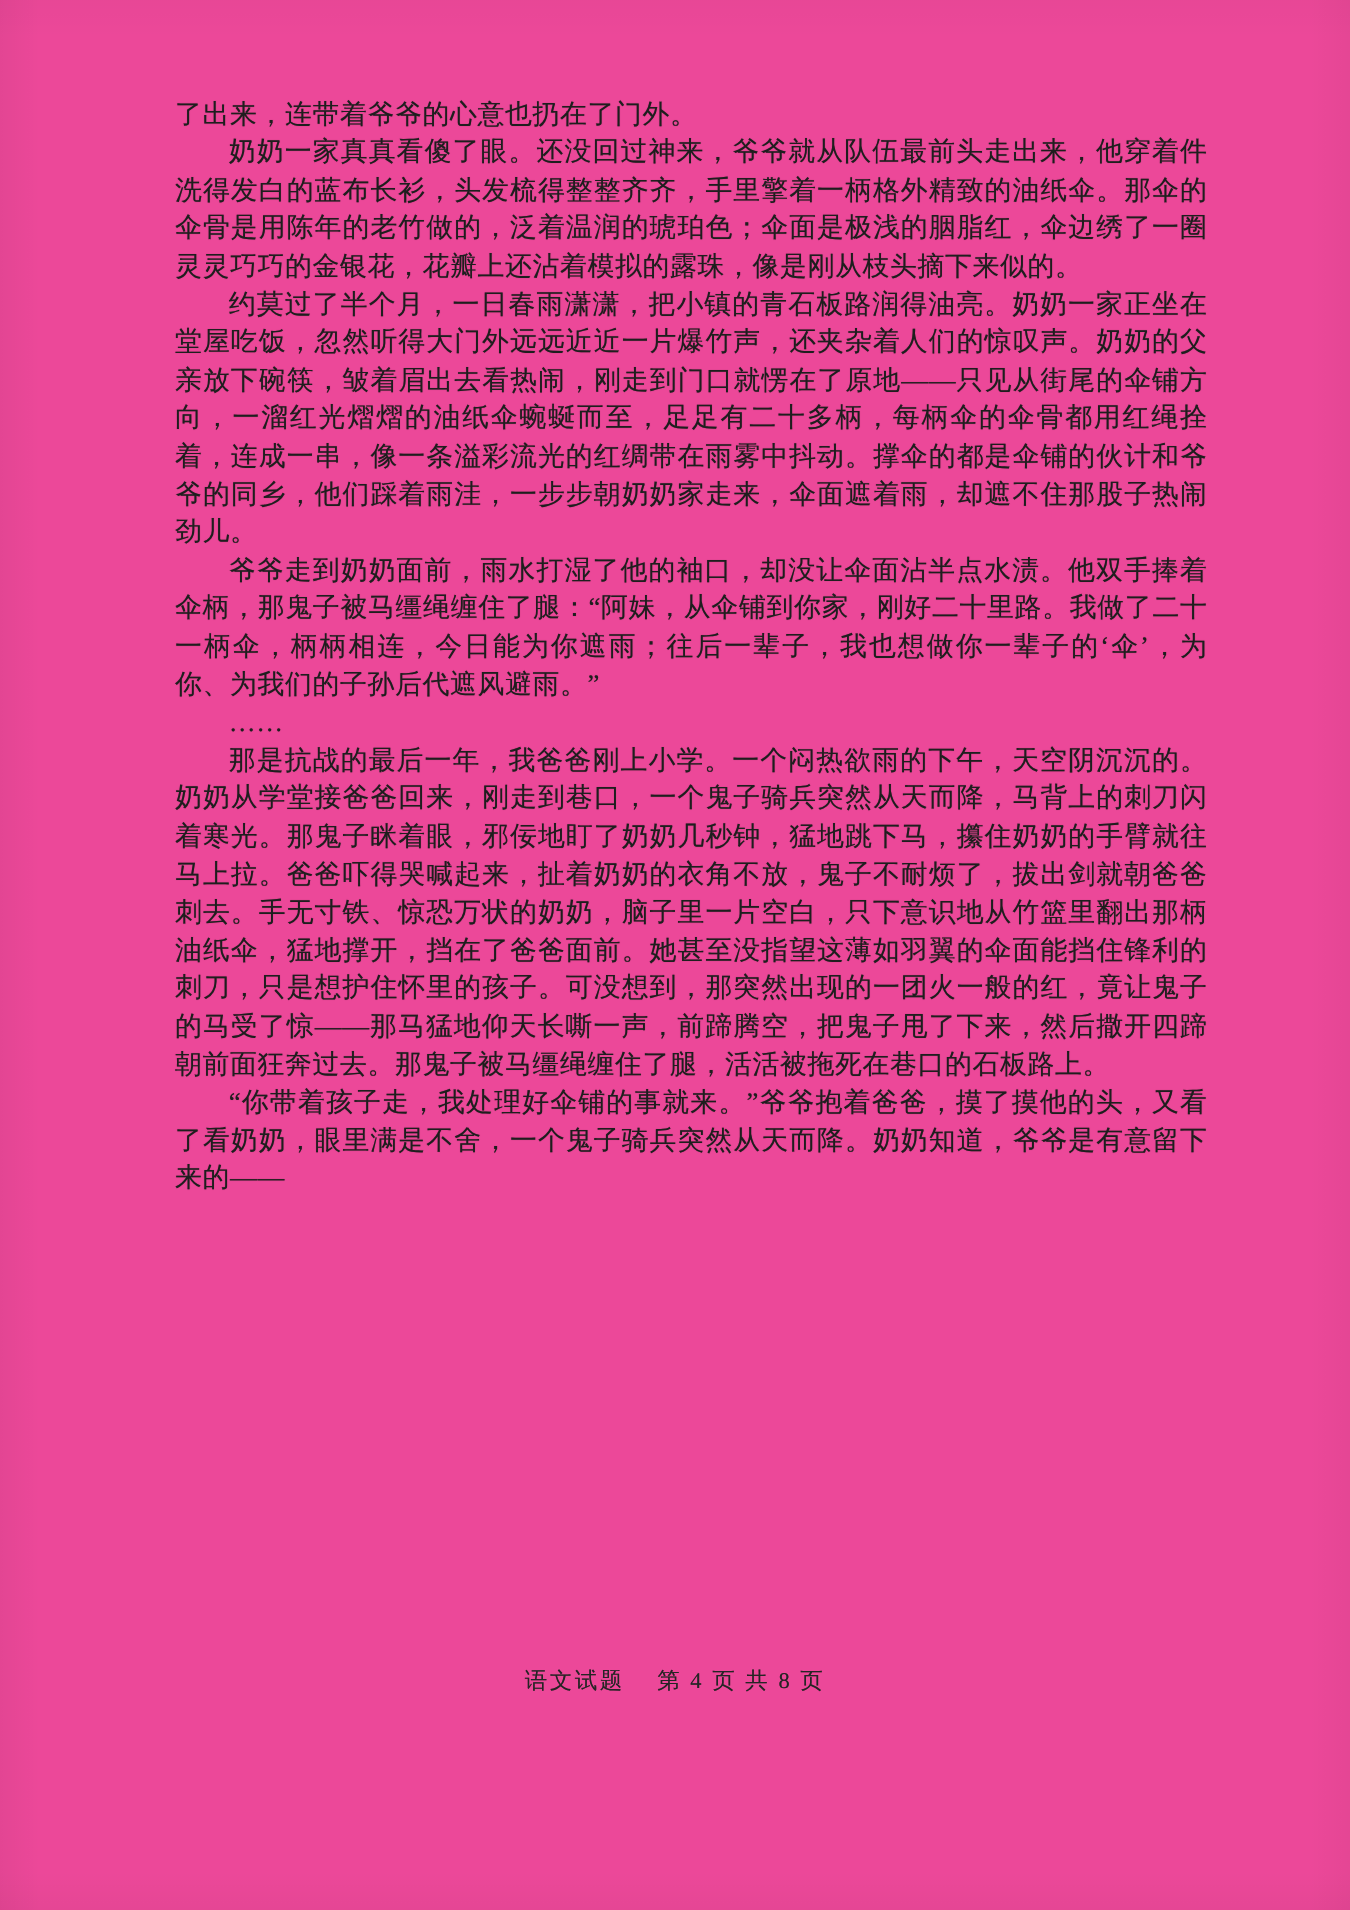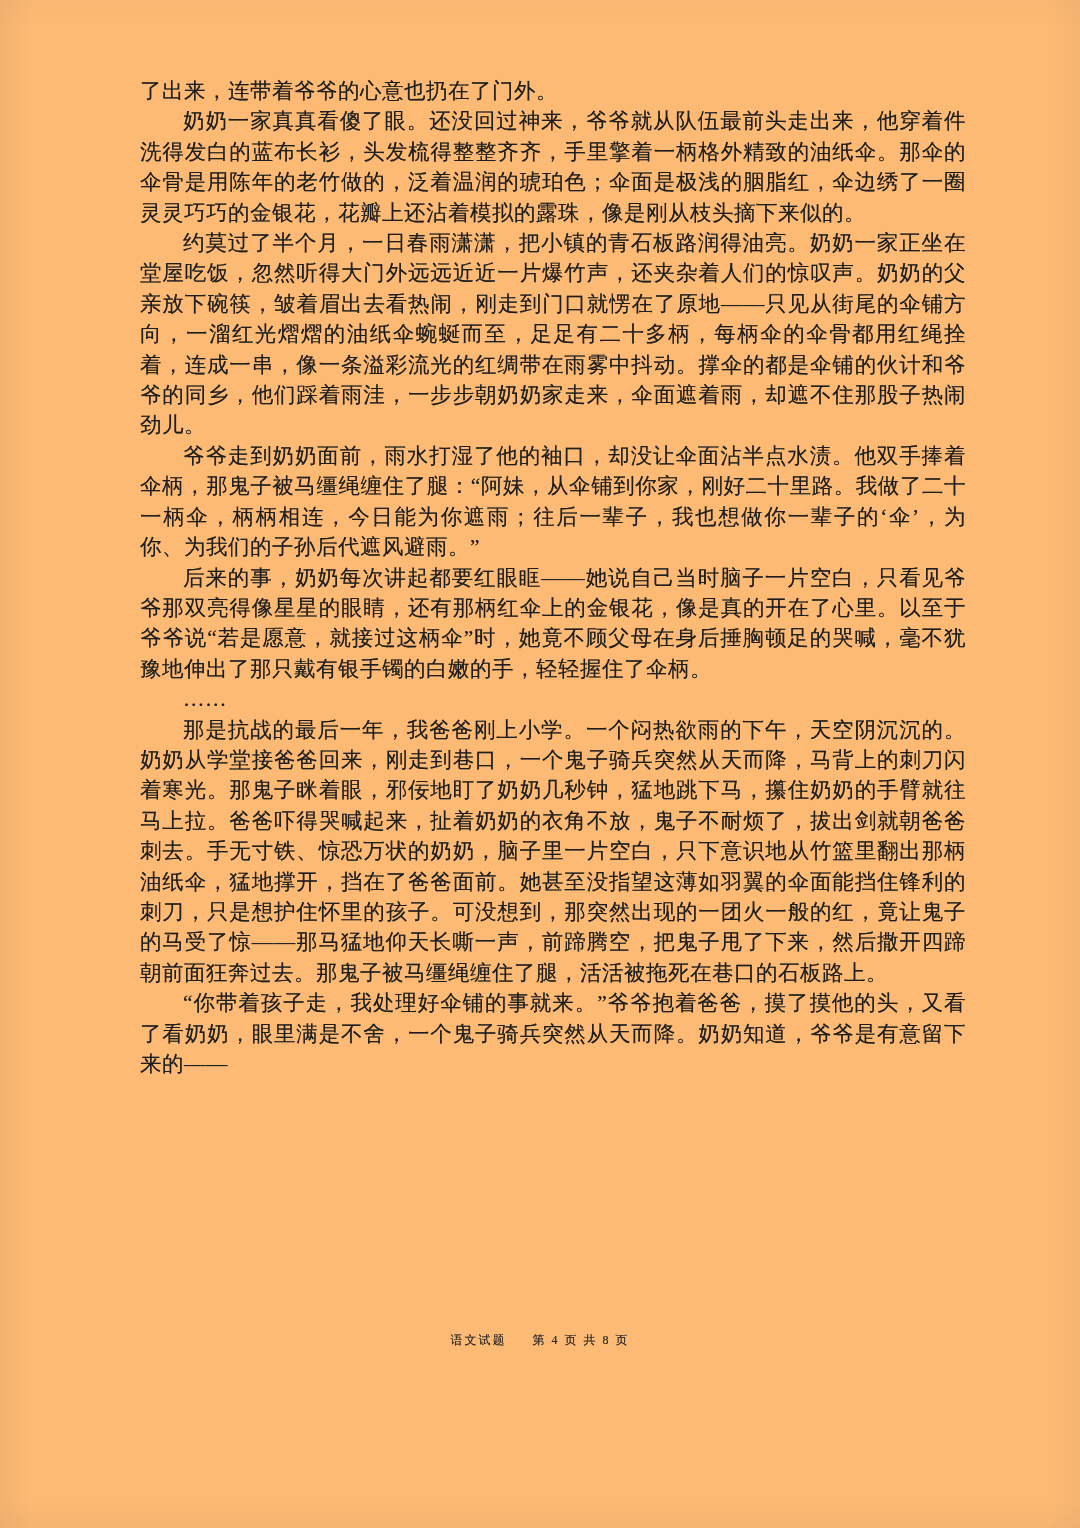--- a/index.html
+++ b/index.html
@@ -5,21 +5,21 @@
   html, body {
     margin: 0;
     padding: 0;
     background: #e8e8e6;
   }
   .page {
     position: relative;
     width: 1080px;
     height: 1528px;
     margin: 0 auto;
-    background: #fdba74;
+    background: #ec4899;
     overflow: hidden;
     font-family: "Liberation Serif", "DejaVu Serif", serif;
   }
   
   .page::before {
     content: "";
     position: absolute;
     inset: 0;
     background:
       linear-gradient(90deg, rgba(0,0,0,0.04), rgba(0,0,0,0) 3%, rgba(0,0,0,0) 97%, rgba(0,0,0,0.03)),
@@ -45,38 +45,37 @@
   .content p.no-indent {
     text-indent: 0;
   }
   .footer {
     position: absolute;
     left: 0;
     right: 0;
     top: 1332px;
     text-align: center;
     color: #252525;
-    font-size: 12px;
+    font-size: 18px;
     letter-spacing: 2px;
     text-shadow: 0 0 0.5px rgba(30,30,30,0.5);
   }
   .footer .doc-label {
     margin-right: 26px;
   }
 </style>
 </head>
 <body>
 
 <div class="page">
   <div class="content" id="body-text">
       <p class="no-indent">了出来，连带着爷爷的心意也扔在了门外。</p>
       <p>奶奶一家真真看傻了眼。还没回过神来，爷爷就从队伍最前头走出来，他穿着件洗得发白的蓝布长衫，头发梳得整整齐齐，手里擎着一柄格外精致的油纸伞。那伞的伞骨是用陈年的老竹做的，泛着温润的琥珀色；伞面是极浅的胭脂红，伞边绣了一圈灵灵巧巧的金银花，花瓣上还沾着模拟的露珠，像是刚从枝头摘下来似的。</p>
       <p>约莫过了半个月，一日春雨潇潇，把小镇的青石板路润得油亮。奶奶一家正坐在堂屋吃饭，忽然听得大门外远远近近一片爆竹声，还夹杂着人们的惊叹声。奶奶的父亲放下碗筷，皱着眉出去看热闹，刚走到门口就愣在了原地——只见从街尾的伞铺方向，一溜红光熠熠的油纸伞蜿蜒而至，足足有二十多柄，每柄伞的伞骨都用红绳拴着，连成一串，像一条溢彩流光的红绸带在雨雾中抖动。撑伞的都是伞铺的伙计和爷爷的同乡，他们踩着雨洼，一步步朝奶奶家走来，伞面遮着雨，却遮不住那股子热闹劲儿。</p>
       <p>爷爷走到奶奶面前，雨水打湿了他的袖口，却没让伞面沾半点水渍。他双手捧着伞柄，那鬼子被马缰绳缠住了腿：“阿妹，从伞铺到你家，刚好二十里路。我做了二十一柄伞，柄柄相连，今日能为你遮雨；往后一辈子，我也想做你一辈子的‘伞’，为你、为我们的子孙后代遮风避雨。”</p>
-      <p>后来的事，奶奶每次讲起都要红眼眶——她说自己当时脑子一片空白，只看见爷爷那双亮得像星星的眼睛，还有那柄红伞上的金银花，像是真的开在了心里。以至于爷爷说“若是愿意，就接过这柄伞”时，她竟不顾父母在身后捶胸顿足的哭喊，毫不犹豫地伸出了那只戴有银手镯的白嫩的手，轻轻握住了伞柄。</p>
       <p>……</p>
       <p>那是抗战的最后一年，我爸爸刚上小学。一个闷热欲雨的下午，天空阴沉沉的。奶奶从学堂接爸爸回来，刚走到巷口，一个鬼子骑兵突然从天而降，马背上的刺刀闪着寒光。那鬼子眯着眼，邪佞地盯了奶奶几秒钟，猛地跳下马，攥住奶奶的手臂就往马上拉。爸爸吓得哭喊起来，扯着奶奶的衣角不放，鬼子不耐烦了，拔出剑就朝爸爸刺去。手无寸铁、惊恐万状的奶奶，脑子里一片空白，只下意识地从竹篮里翻出那柄油纸伞，猛地撑开，挡在了爸爸面前。她甚至没指望这薄如羽翼的伞面能挡住锋利的刺刀，只是想护住怀里的孩子。可没想到，那突然出现的一团火一般的红，竟让鬼子的马受了惊——那马猛地仰天长嘶一声，前蹄腾空，把鬼子甩了下来，然后撒开四蹄朝前面狂奔过去。那鬼子被马缰绳缠住了腿，活活被拖死在巷口的石板路上。</p>
       <p>“你带着孩子走，我处理好伞铺的事就来。”爷爷抱着爸爸，摸了摸他的头，又看了看奶奶，眼里满是不舍，一个鬼子骑兵突然从天而降。奶奶知道，爷爷是有意留下来的——</p>
     </div>
   <div class="footer">
     <span class="doc-label">语文试题</span><span>第 4 页 共 8 页</span>
   </div>
 </div>
 
 </body></html>

